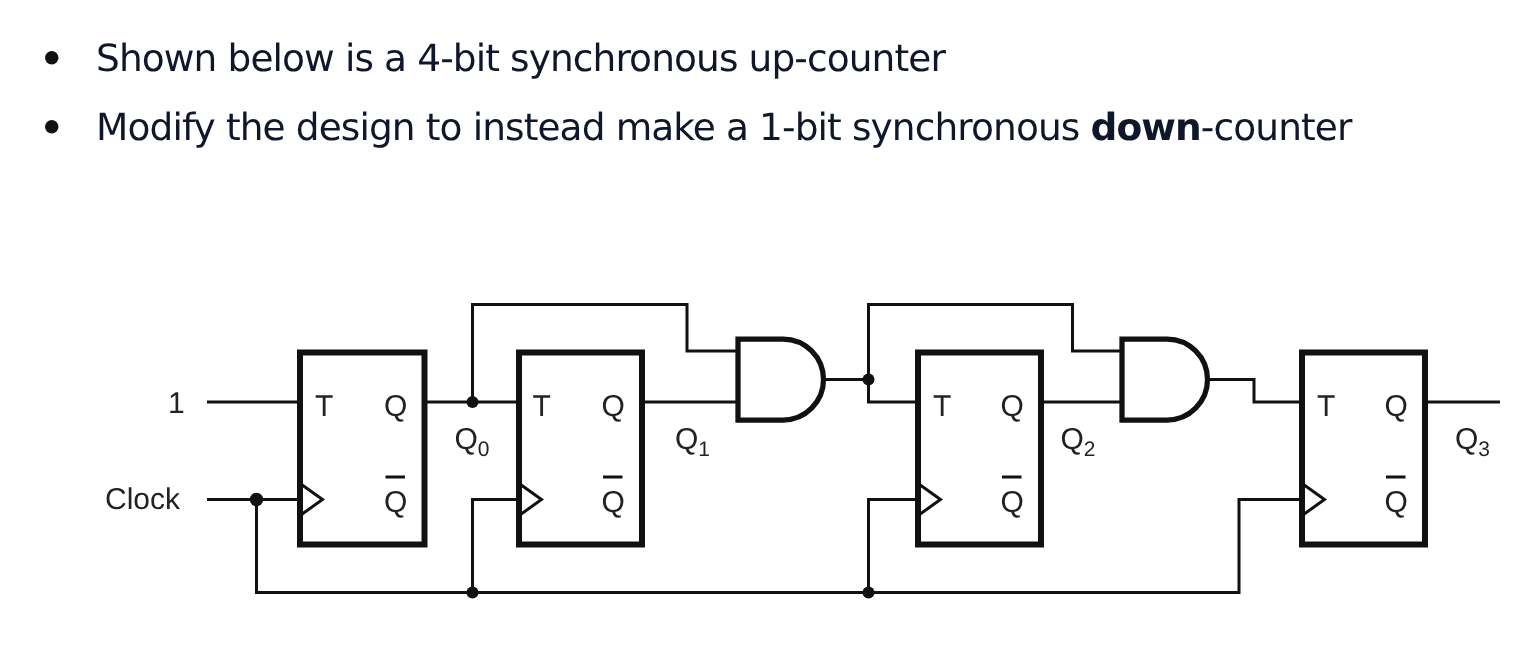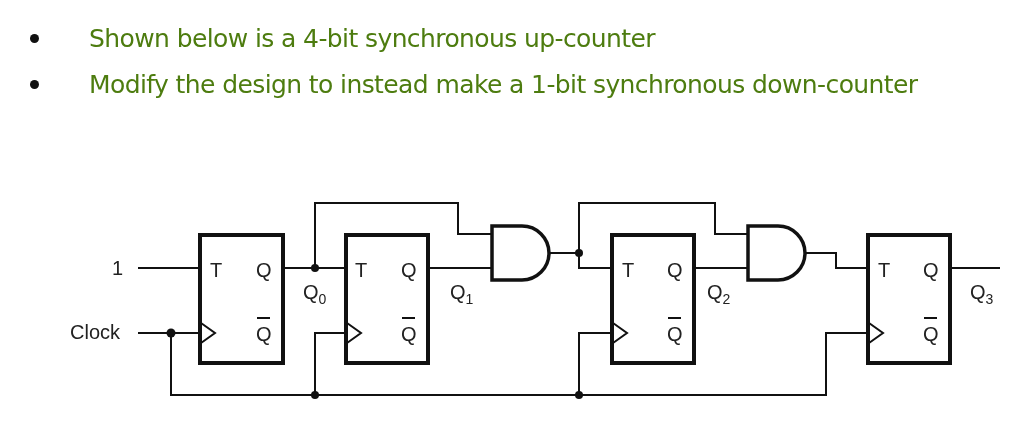--- a/index.html
+++ b/index.html
@@ -1,21 +1,21 @@
 <!DOCTYPE html>
 <html><head>
   <meta charset="utf-8">
   <style>
     html, body { margin: 0; padding: 0; background: #ffffff; }
     body { width: 1024px; height: 438px; position: relative; overflow: hidden; }
     .bullets { position: absolute; left: 0; top: 0; width: 1024px; }
     .bullet-row { position: absolute; left: 0; height: 40px; display: flex; align-items: center; }
     .bullet-dot { position: absolute; left: 30px; width: 9px; height: 9px; border-radius: 50%; background: #111; }
-    .bullet-text { position: absolute; left: 89px; white-space: nowrap; font-family: "DejaVu Sans", sans-serif; font-size: 25px; color: #4d7c0f; letter-spacing: -0.6px; }
-    .bullet-text b { font-weight: normal; }
+    .bullet-text { position: absolute; left: 64px; white-space: nowrap; font-family: "DejaVu Sans", sans-serif; font-size: 25px; color: #0f172a; letter-spacing: -0.6px; }
+    .bullet-text b { font-weight: bold; }
     svg { position: absolute; left: 0; top: 0; }
     .wire { stroke: #111; stroke-width: 2; fill: none; }
     .box { stroke: #111; stroke-width: 4; fill: none; }
     .gate { stroke: #111; stroke-width: 3.5; fill: #fff; }
     .lbl { font-family: "Liberation Sans", sans-serif; font-size: 20px; fill: #222; }
     .sub { font-family: "Liberation Sans", sans-serif; font-size: 14px; fill: #222; }
   </style>
 </head>
 <body>
 

